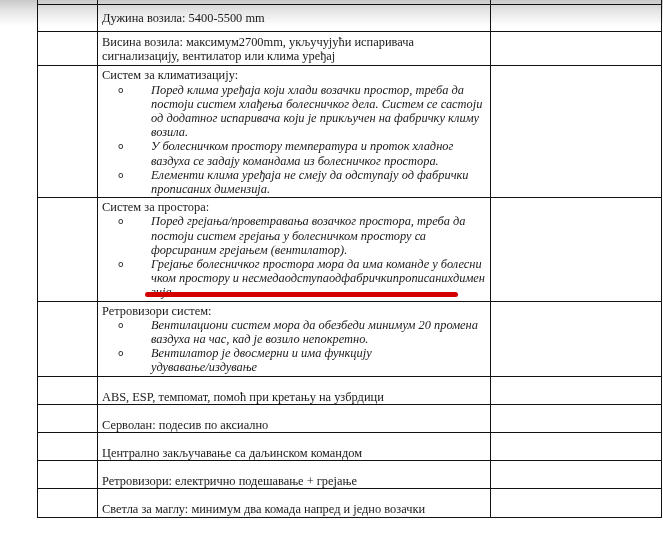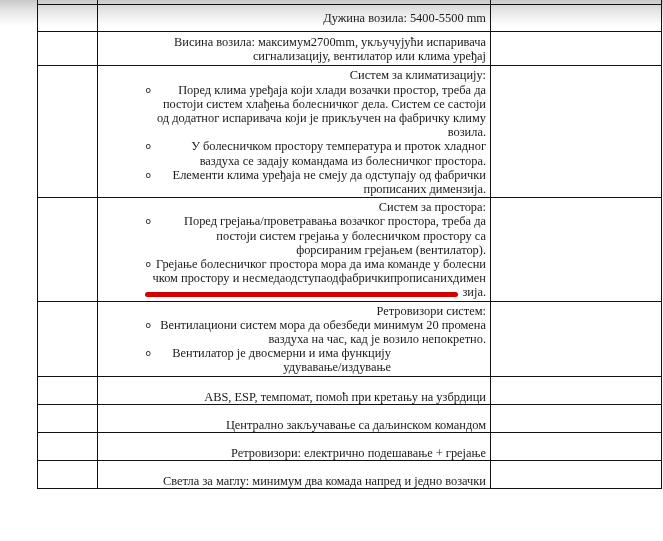--- a/index.html
+++ b/index.html
@@ -2,27 +2,27 @@
 <html><head>
 <meta charset="utf-8">
 <style>
   html, body { margin:0; padding:0; }
   body { width:663px; height:541px; background:#ffffff; position:relative; overflow:hidden;
          font-family:"Liberation Serif", "DejaVu Serif", serif; color:#1a1a1a; }
   .topfade { position:absolute; left:0; top:0; width:663px; height:26px;
              background:linear-gradient(to bottom, #c9c9c9 0%, #e4e4e4 40%, #f6f6f6 80%, rgba(255,255,255,0) 100%);
              z-index:0; }
   table { position:absolute; left:37px; top:-14px; border-collapse:collapse; z-index:1; }
-  td { border:1.3px solid #111; vertical-align:top; padding:0; font-size:12.4px; line-height:14.2px;text-align:right; }
+  td { border:1.3px solid #111; vertical-align:top; padding:0; font-size:12.4px; line-height:14.2px; }
   td.c1 { width:59px; }
   td.c2 { width:384px; padding:2px 4px 1px 4px; }
   td.c3 { width:170px; }
   .bul { display:flex; margin-left:16px; }
   .bul .dot { width:33px; flex:none; font-family:"DejaVu Sans", sans-serif; font-size:9px; line-height:14.2px; padding-left:0; }
-  .bul .txt { flex:1; }
+  .bul .txt { flex:1;font-style:italic; }
   .padtop td.c2 { padding-top:13px; padding-bottom:0; }
   .redline { position:absolute; left:145px; top:292px; width:313px; height:5px; background:#d40000; border-radius:3px; z-index:3; }
 </style>
 </head>
 <body>
 
 <div class="topfade"></div>
 
 <table>
   <tbody>
@@ -90,20 +90,25 @@
     </td>
     <td class="c3"></td>
   </tr>
   <tr class="padtop" style="height:27px">
     <td class="c1"></td>
     <td class="c2"><span>ABS, ESP, темпомат, помоћ при кретању на узбрдици</span></td>
     <td class="c3"></td>
   </tr>
   <tr class="padtop" style="height:28px">
     <td class="c1"></td>
+    <td class="c2"><span>Серволан: подесив по аксиално</span></td>
+    <td class="c3"></td>
+  </tr>
+  <tr class="padtop" style="height:28px">
+    <td class="c1"></td>
     <td class="c2"><span>Централно закључавање са даљинском командом</span></td>
     <td class="c3"></td>
   </tr>
   <tr class="padtop" style="height:27px">
     <td class="c1"></td>
     <td class="c2"><span>Ретровизори: електрично подешавање + грејање</span></td>
     <td class="c3"></td>
   </tr>
   <tr class="padtop" style="height:27px">
     <td class="c1"></td>

